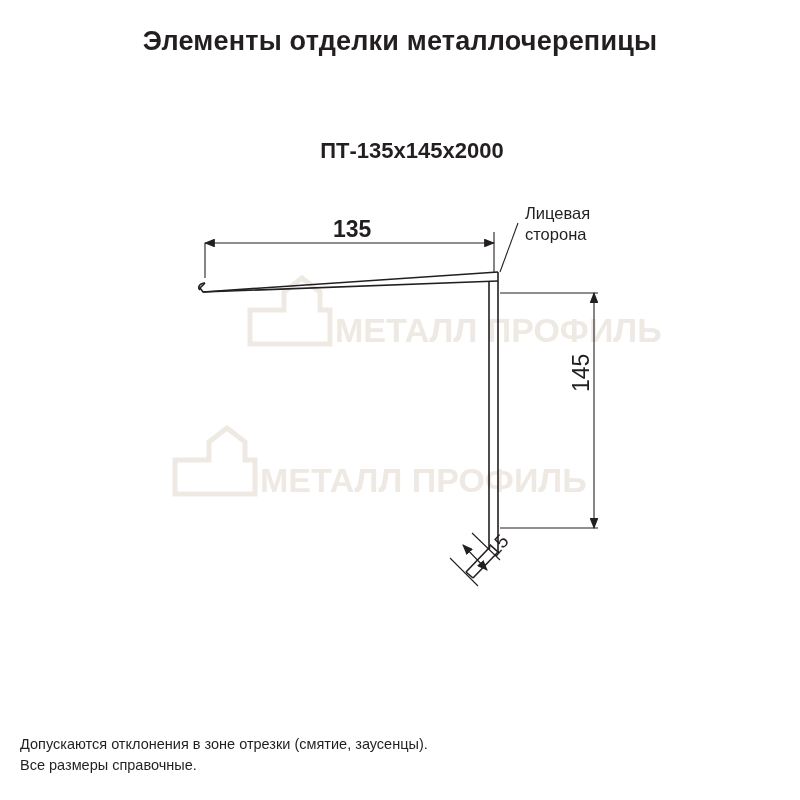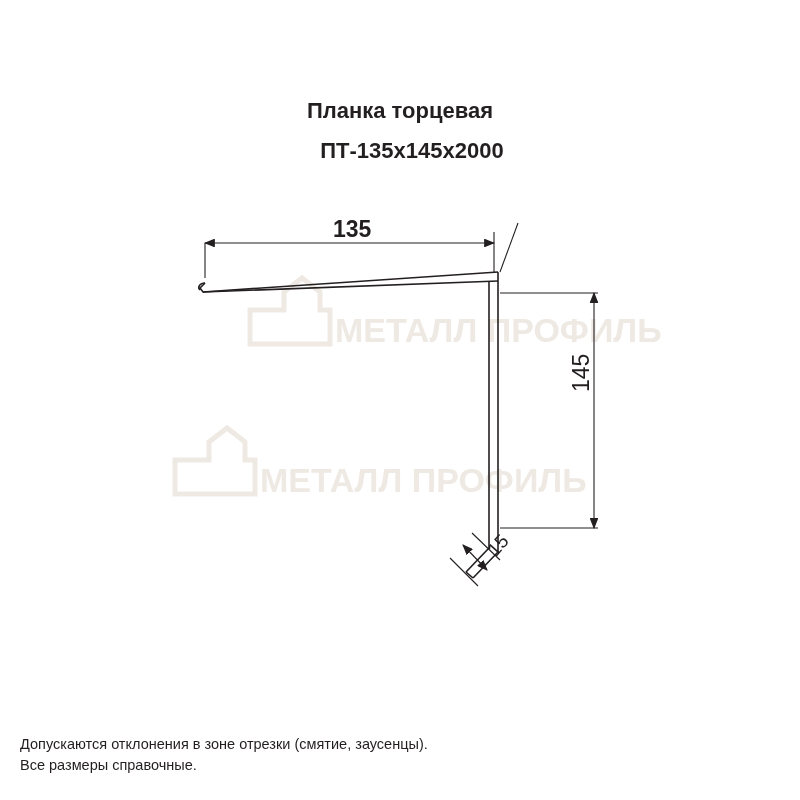--- a/index.html
+++ b/index.html
@@ -90,21 +90,21 @@
     color: #231f20;
     transform: rotate(-48deg);
     transform-origin: left top;
   }
 </style>
 </head>
 <body>
 
 <div class="page">
 
-  <div class="title-sub">Планка торцевая</div>
+  <div class="title-main">Элементы отделки металлочерепицы</div>
   <div class="title-code">ПТ-135x145x2000</div>
 
   <svg class="watermark" viewBox="0 0 800 800" xmlns="http://www.w3.org/2000/svg">
     <g fill="#efe9e4" stroke="none">
 
       <g transform="translate(240,300) scale(1.0)">
         <path d="M10,10 h34 v-18 l18,-14 l18,14 v18 h10 v34 h-80 z" fill="none" stroke="#efe9e4" stroke-width="5"></path>
         <text x="95" y="42" font-family="Liberation Sans, sans-serif" font-size="34" font-weight="bold" fill="#efe9e4">МЕТАЛЛ ПРОФИЛЬ</text>
       </g>
 
@@ -162,19 +162,23 @@
 
     <g stroke="#231f20" stroke-width="1.1" fill="none">
       <line x1="500" y1="272" x2="518" y2="223"></line>
     </g>
   </svg>
 
   <div class="dim-label" style="left:333px; top:216px;font-weight:bold;">135</div>
   <div class="dim-label" style="left:568px; top:392px; transform: rotate(-90deg); transform-origin: left top;">145</div>
   <div class="rot-label" style="left:483px; top:546px;">15</div>
 
+  <div class="face-label" style="left:525px; top:203px;">
+    <div>Лицевая</div>
+    <div>сторона</div>
+  </div>
 
   <div class="footnotes">
     <div>Допускаются отклонения в зоне отрезки (смятие, заусенцы).</div>
     <div>Все размеры справочные.</div>
   </div>
 
 </div>
 
 </body></html>

